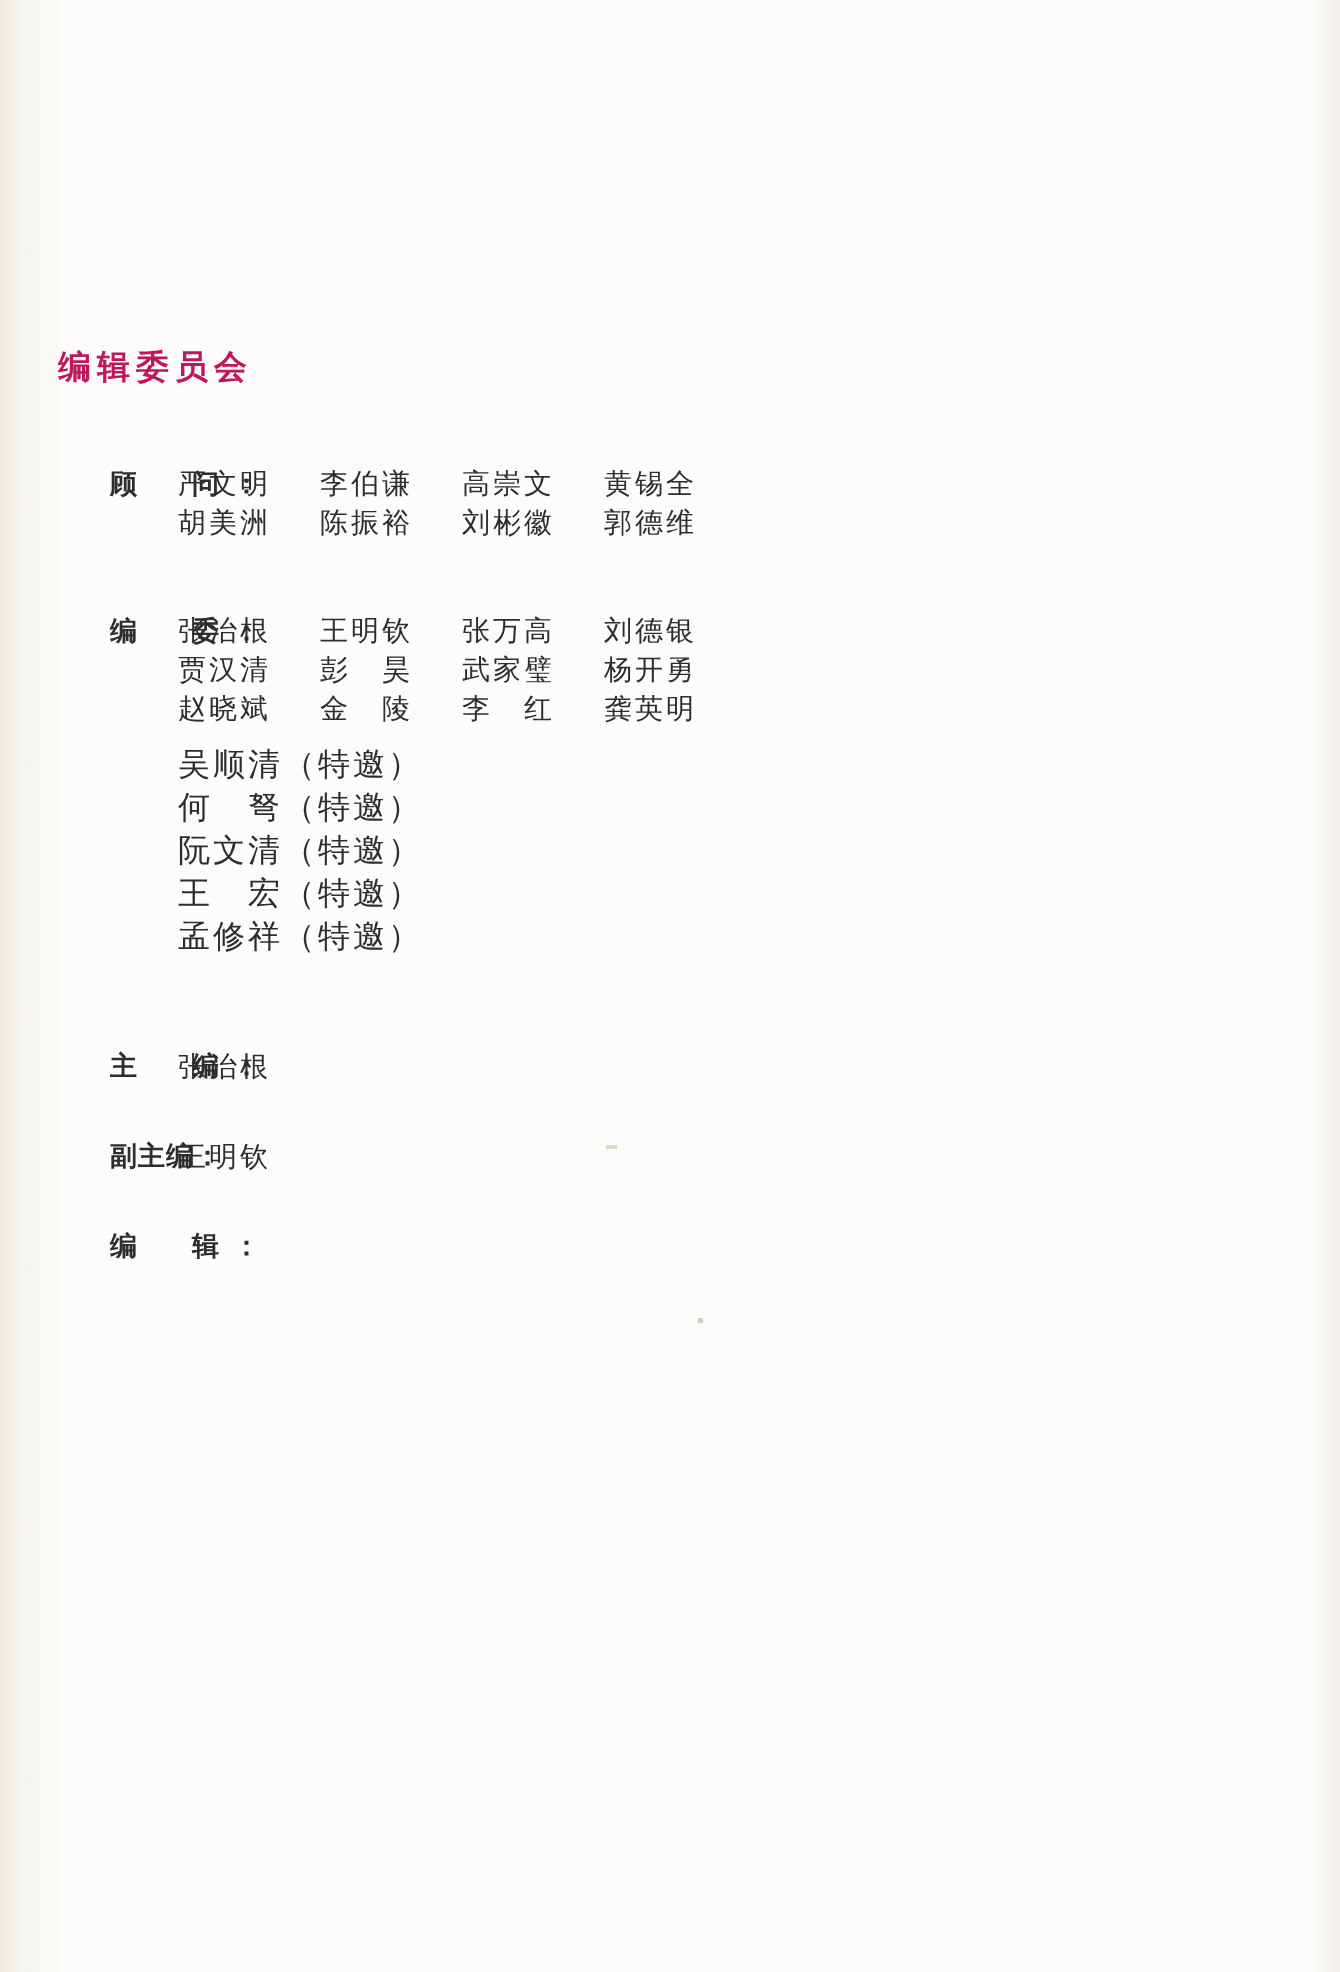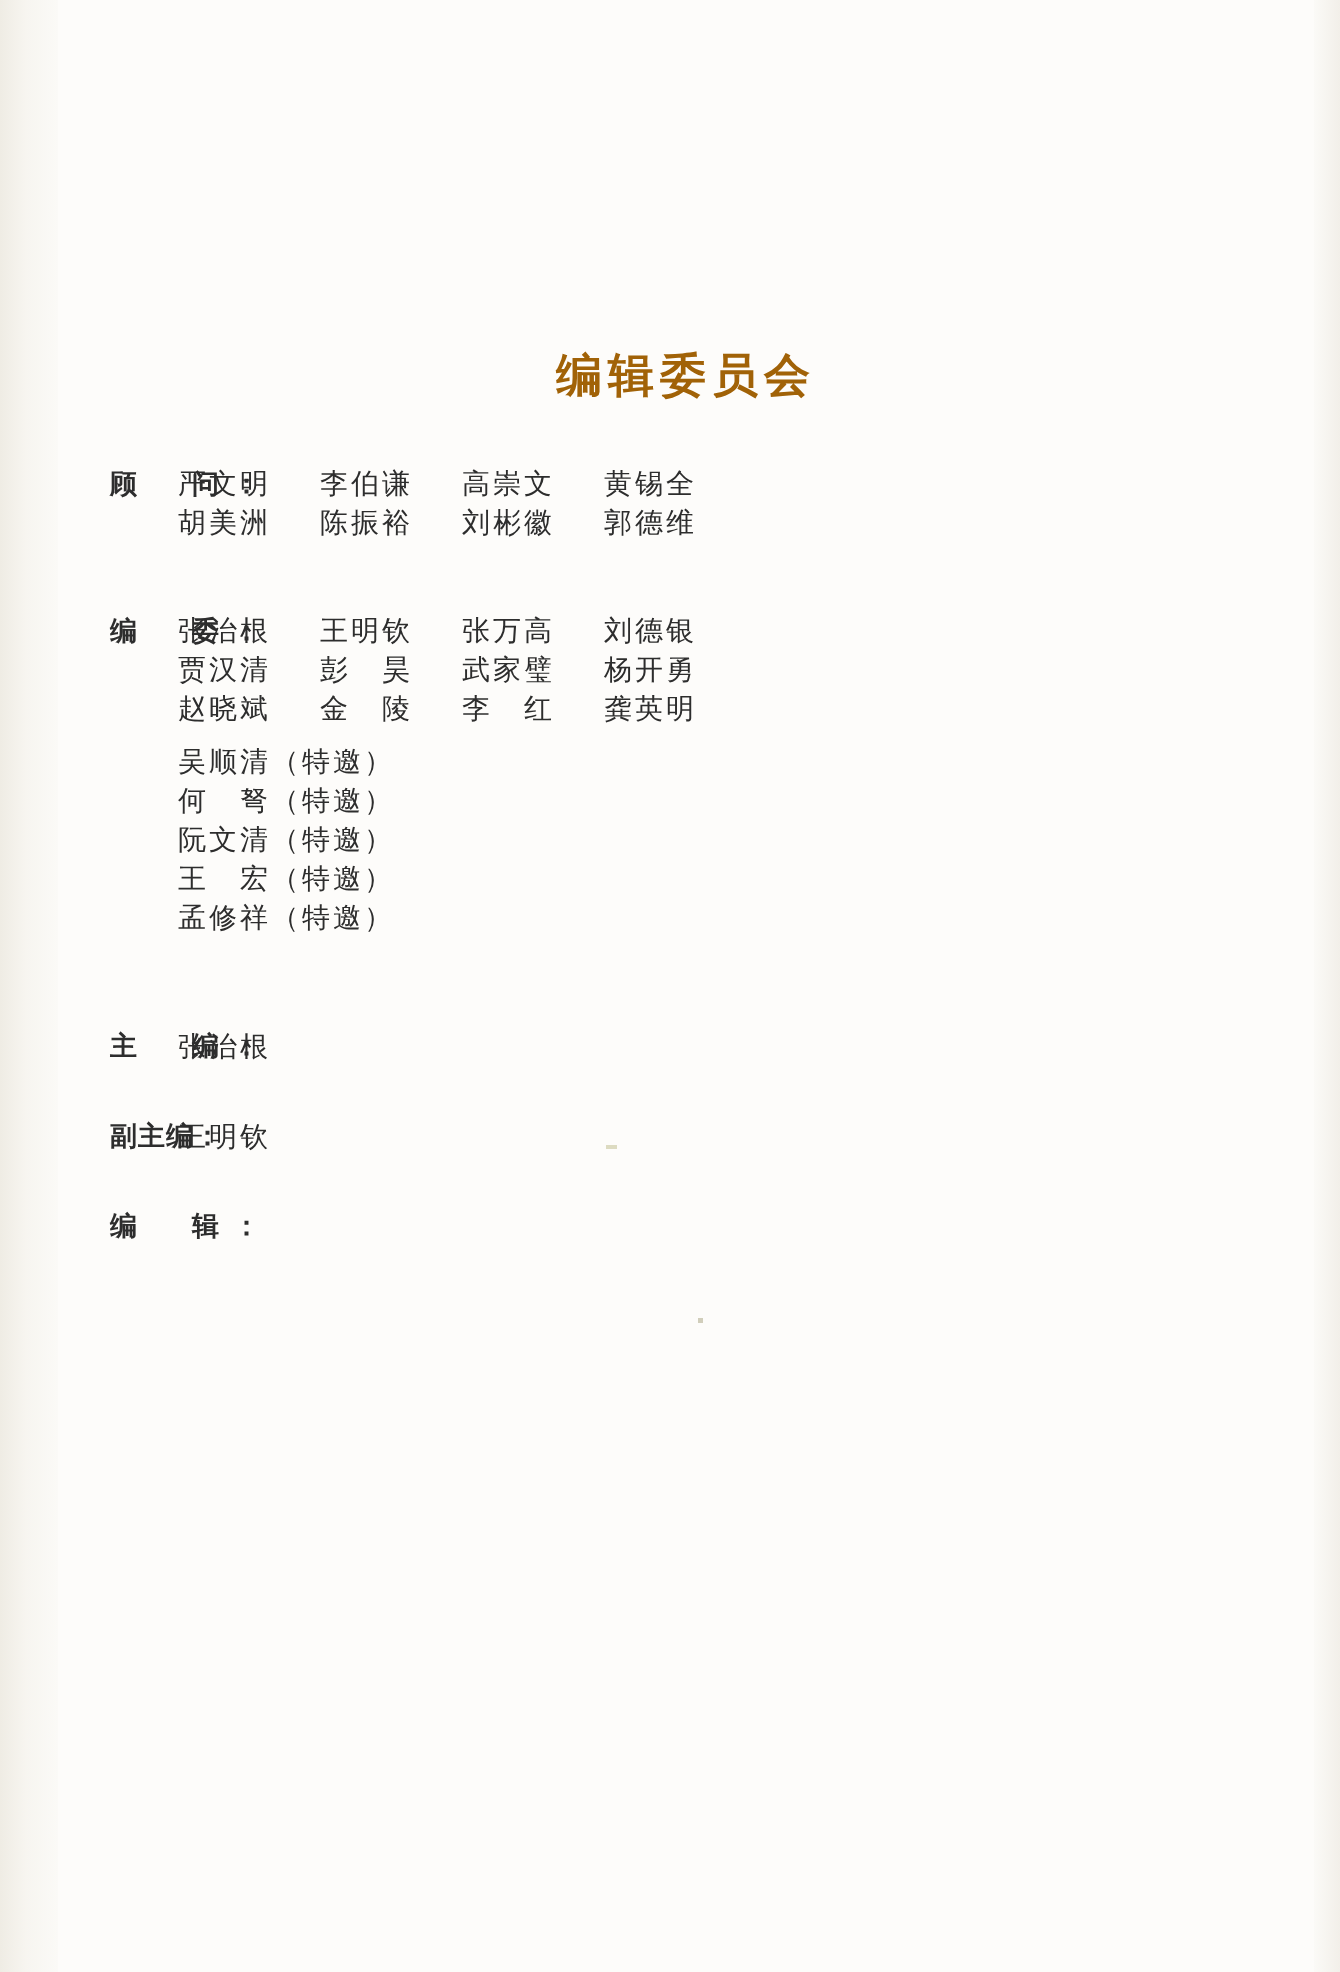--- a/index.html
+++ b/index.html
@@ -40,26 +40,25 @@
     top: 0;
     width: 1256px;
     height: 1972px;
     background: #fdfcfa;
   }
   .title {
     position: absolute;
     left: 0;
     top: 345px;
     width: 1256px;
-    text-align: center;
     font-family: "DejaVu Serif", serif;
     font-weight: 700;
-    font-size: 46px;
+    font-size: 33px;
     letter-spacing: 6px;
-    color: #a16207;
+    color: #be185d;
   }
   .content {
     position: absolute;
     left: 0;
     top: 470px;
     width: 1256px;
   }
   .block {
     position: relative;
     margin-bottom: 34px;
@@ -97,21 +96,21 @@
   .name {
     width: 142px;
     flex: 0 0 142px;
     font-size: 28px;
     color: #2d2d2d;
     font-family: "DejaVu Serif", serif;
     letter-spacing: 3px;
     white-space: nowrap;
   }
   .single-line {
-    font-size: 28px;
+    font-size: 32px;
     color: #2d2d2d;
     font-family: "DejaVu Serif", serif;
     letter-spacing: 3px;
     white-space: nowrap;
   }
   .spacer-sm { height: 14px; }
   .spacer-md { height: 46px; }
   .spacer-lg { height: 62px; }
   .tail-row {
     display: flex;

